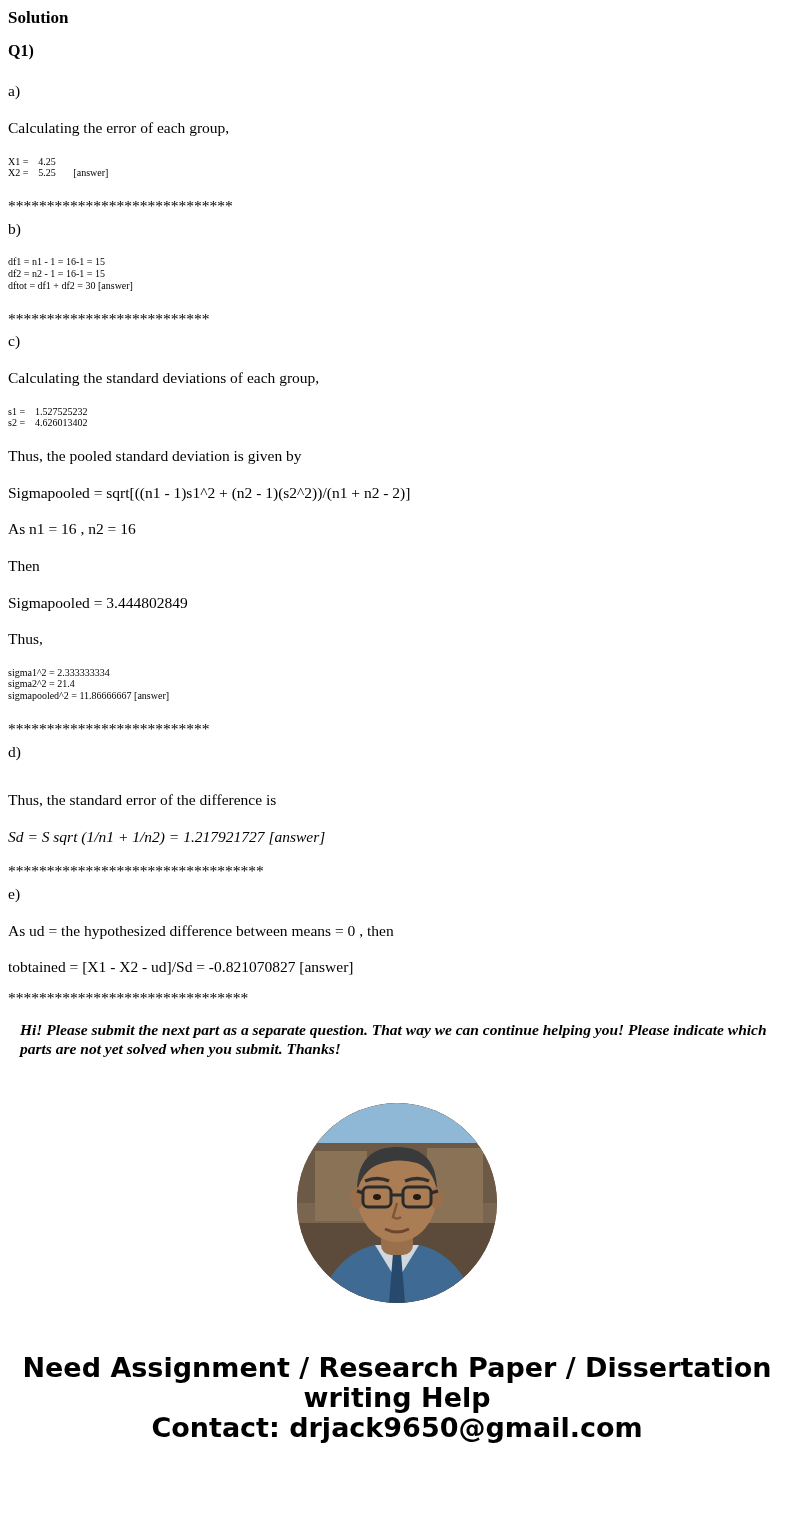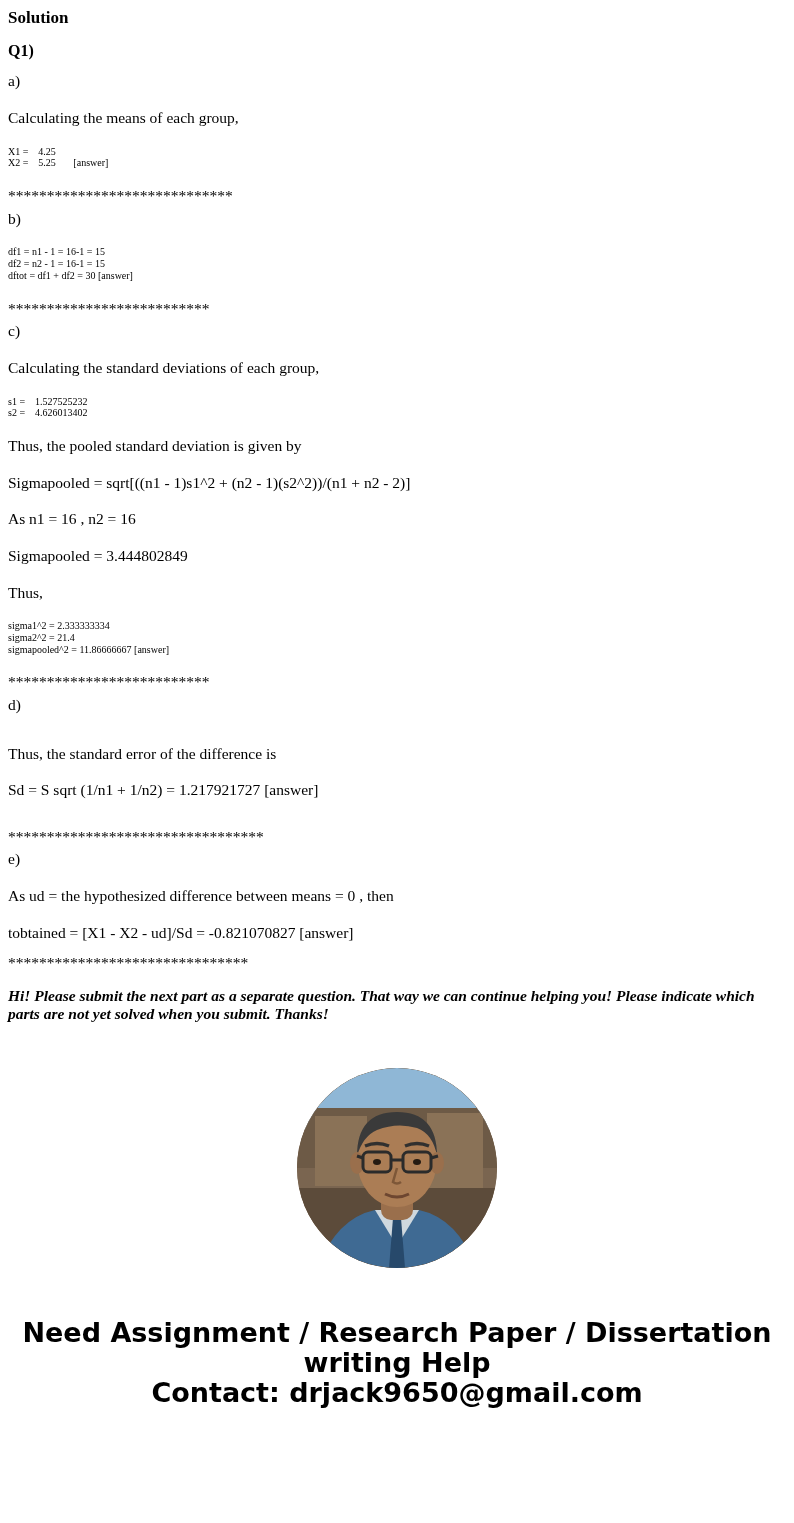--- a/index.html
+++ b/index.html
@@ -22,21 +22,21 @@
   }
   .heading {
     font-size: 17px;
     font-weight: bold;
     margin: 0 0 14px 0;
     line-height: 1.2;
   }
   .qlabel {
     font-size: 16px;
     font-weight: bold;
-    margin: 0 0 12px 0;
+    margin: 0 0 22px 0;
   }
   p.line {
     font-size: 15.5px;
     margin: 0 0 18px 0;
     line-height: 1.2;
   }
   .block {
     font-size: 10px;
     margin: 0 0 18px 0;
     line-height: 1.18;
@@ -49,21 +49,21 @@
     letter-spacing: 0px;
   }
   .tight {
     margin-bottom: 4px;
   }
   .note {
     font-size: 15.5px;
     font-style: italic;
     font-weight: bold;
     line-height: 1.2;
-    margin: 0 0 10px 0;
+    margin: 0 0 10px 12px;
   }
   .avatar-wrap {
     margin-top: 44px;
     display: flex;
     justify-content: center;
   }
   .avatar {
     width: 200px;
     height: 200px;
     border-radius: 50%;
@@ -87,48 +87,49 @@
 </head>
 <body>
 
 <div class="page">
 
   <div class="heading">Solution</div>
 
   <div class="qlabel">Q1)</div>
 
   <p class="line">a)</p>
-  <p class="line">Calculating the means of each group,</p>
+  <p class="line">Calculating the error of each group,</p>
   <div class="block">X1 =    4.25
 X2 =    5.25       [answer]</div>
   <div class="stars">*****************************</div>
 
   <p class="line tight">b)</p>
   <div class="block" style="margin-top:0;">df1 = n1 - 1 = 16-1 = 15
 df2 = n2 - 1 = 16-1 = 15
 dftot = df1 + df2 = 30 [answer]</div>
   <div class="stars">**************************</div>
 
   <p class="line tight">c)</p>
   <p class="line" style="margin-top:14px;">Calculating the standard deviations of each group,</p>
   <div class="block">s1 =    1.527525232
 s2 =    4.626013402</div>
   <p class="line">Thus, the pooled standard deviation is given by</p>
   <p class="line">Sigmapooled = sqrt[((n1 - 1)s1^2 + (n2 - 1)(s2^2))/(n1 + n2 - 2)]</p>
   <p class="line">As n1 =    16    , n2 =    16</p>
+  <p class="line">Then</p>
   <p class="line">Sigmapooled =    3.444802849</p>
   <p class="line">Thus,</p>
   <div class="block">sigma1^2 = 2.333333334
 sigma2^2 = 21.4
 sigmapooled^2 = 11.86666667 [answer]</div>
   <div class="stars">**************************</div>
 
   <p class="line" style="margin-bottom:30px;">d)</p>
   <p class="line">Thus, the standard error of the difference is</p>
-  <p class="line" style="margin-bottom:28px;">Sd = S sqrt (1/n1 + 1/n2) =    1.217921727   [answer]</p>
+  <p class="line" style="margin-bottom:16px;font-style:italic;">Sd = S sqrt (1/n1 + 1/n2) =    1.217921727   [answer]</p>
   <div class="stars">*********************************</div>
 
   <p class="line tight">e)</p>
   <p class="line" style="margin-top:14px;">As ud = the hypothesized difference between means =    0    , then</p>
   <p class="line" style="margin-bottom:12px;">tobtained = [X1 - X2 - ud]/Sd =    -0.821070827   [answer]</p>
   <div class="stars" style="margin-bottom:14px;">*******************************</div>
 
   <div class="note">Hi! Please submit the next part as a separate question. That way we can continue helping you! Please indicate which parts are not yet solved when you submit. Thanks!</div>
 
   <div class="avatar-wrap">

